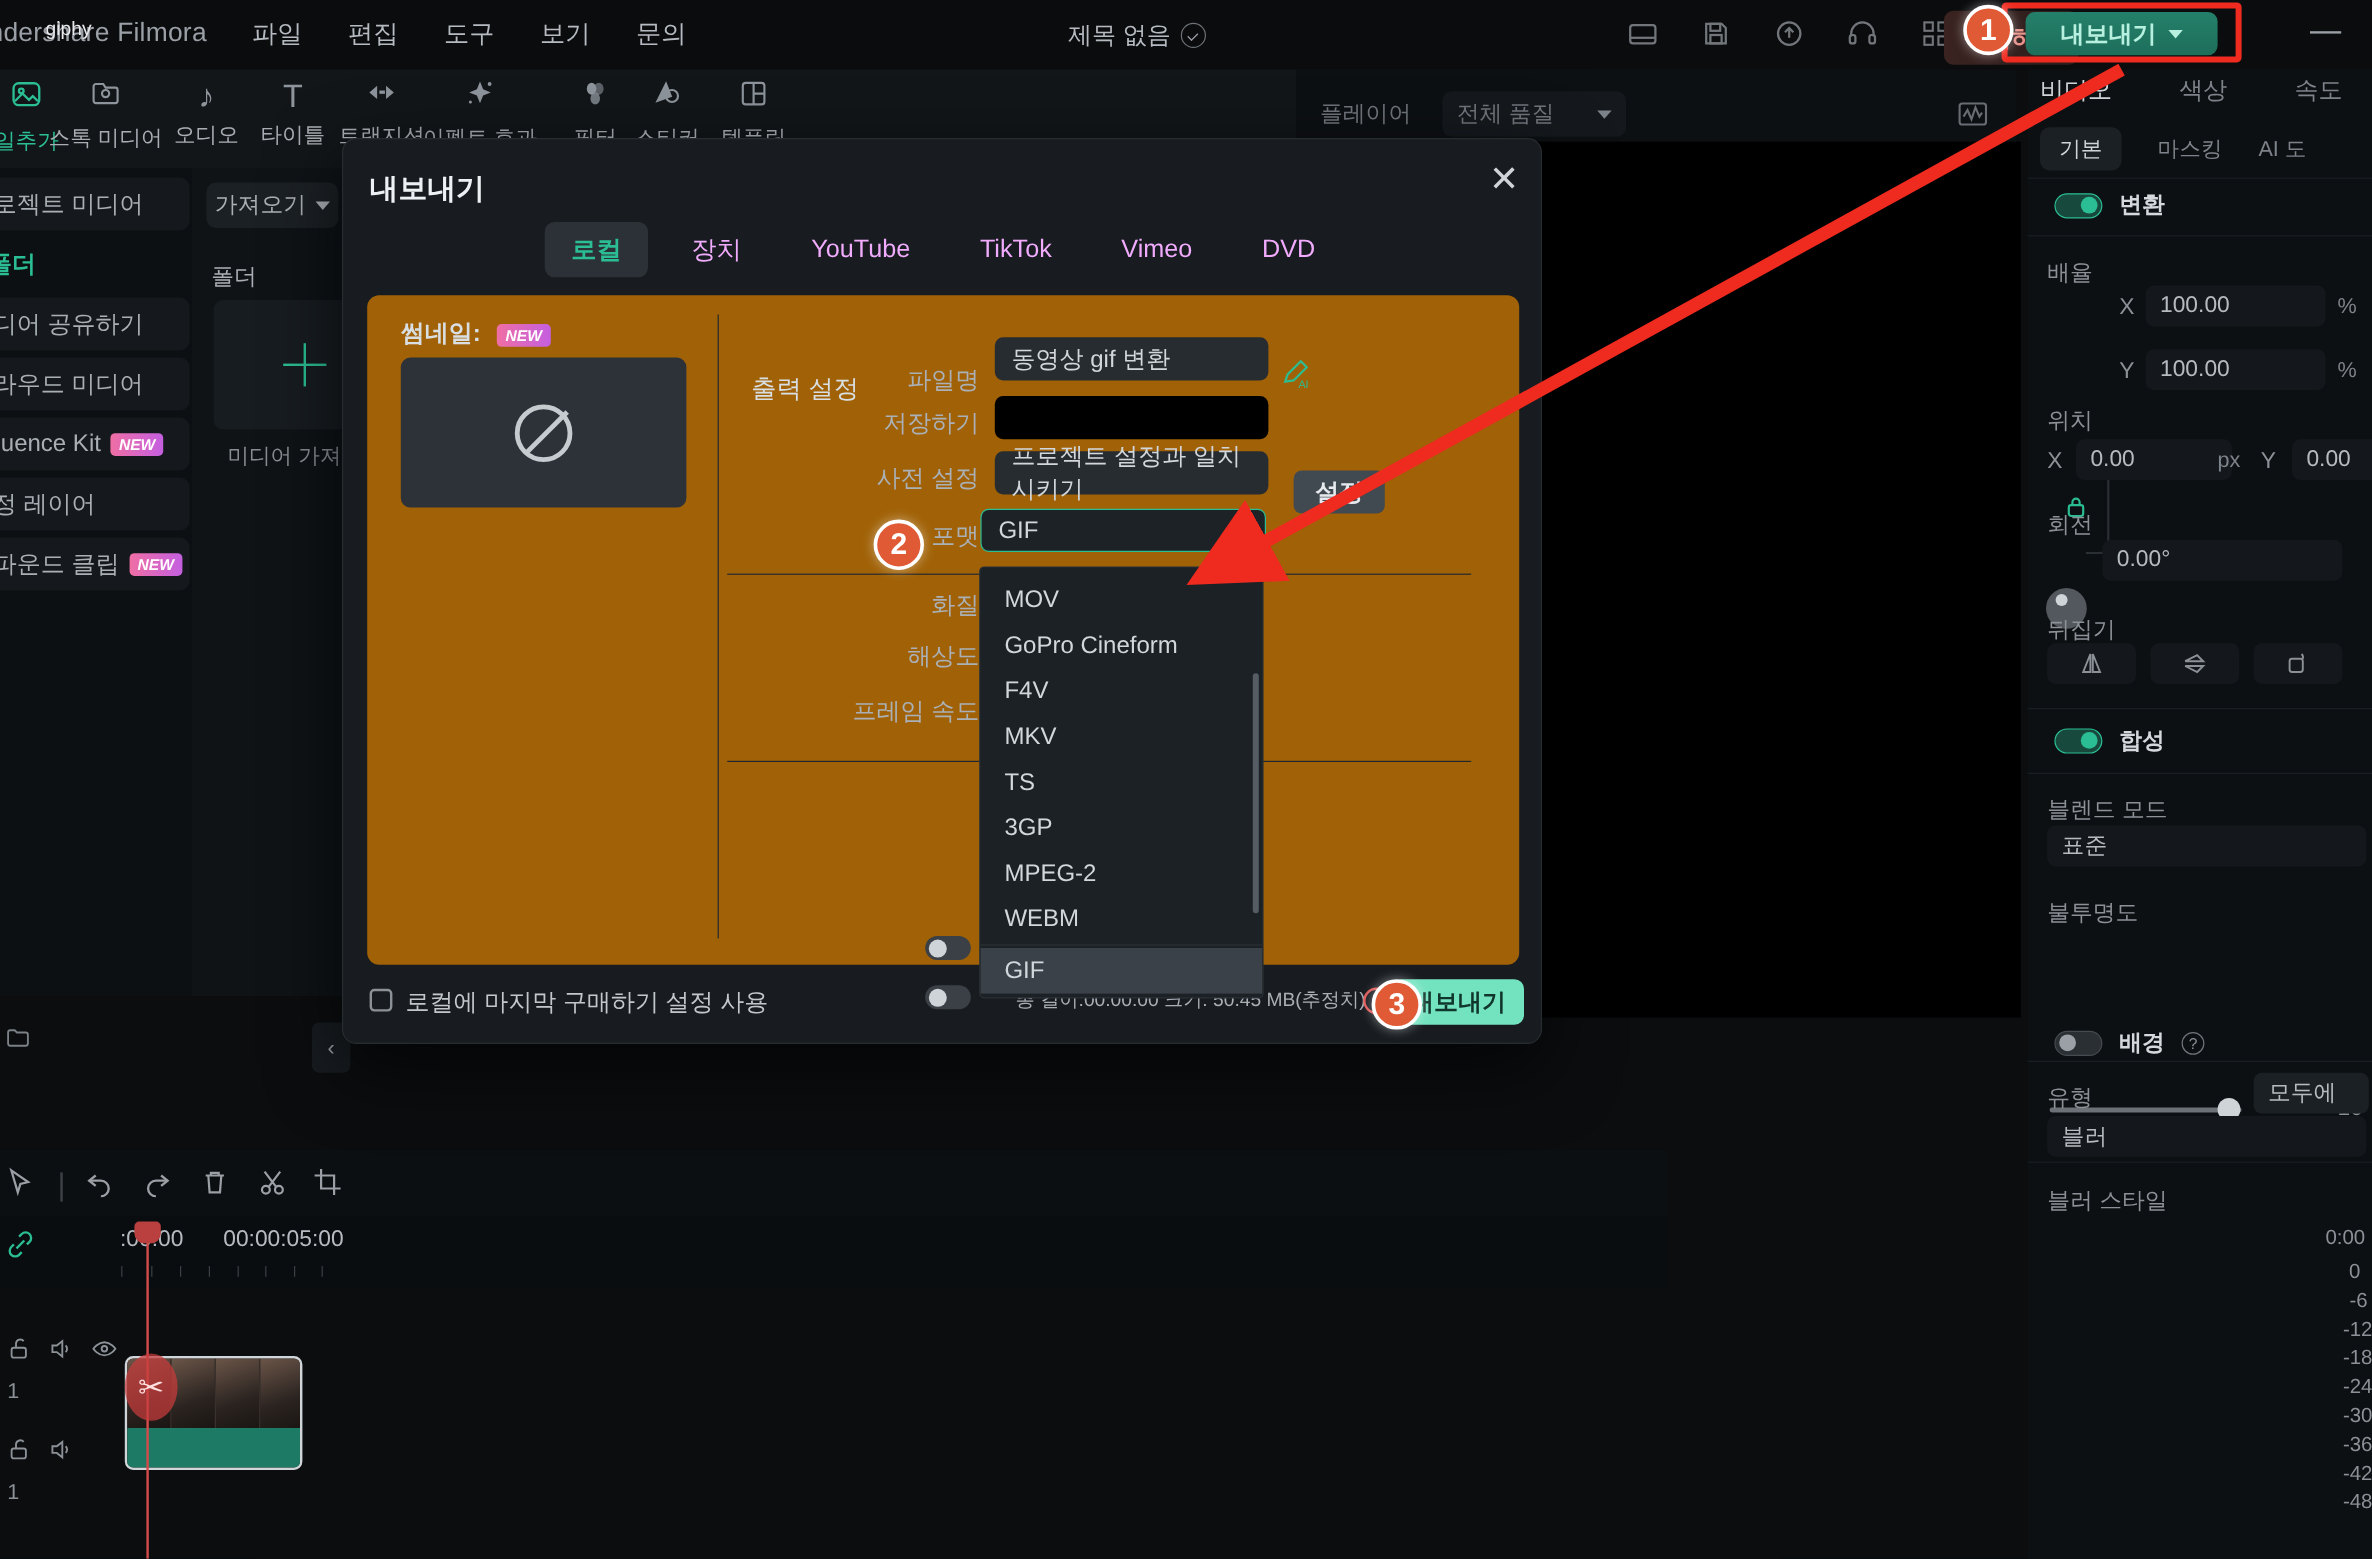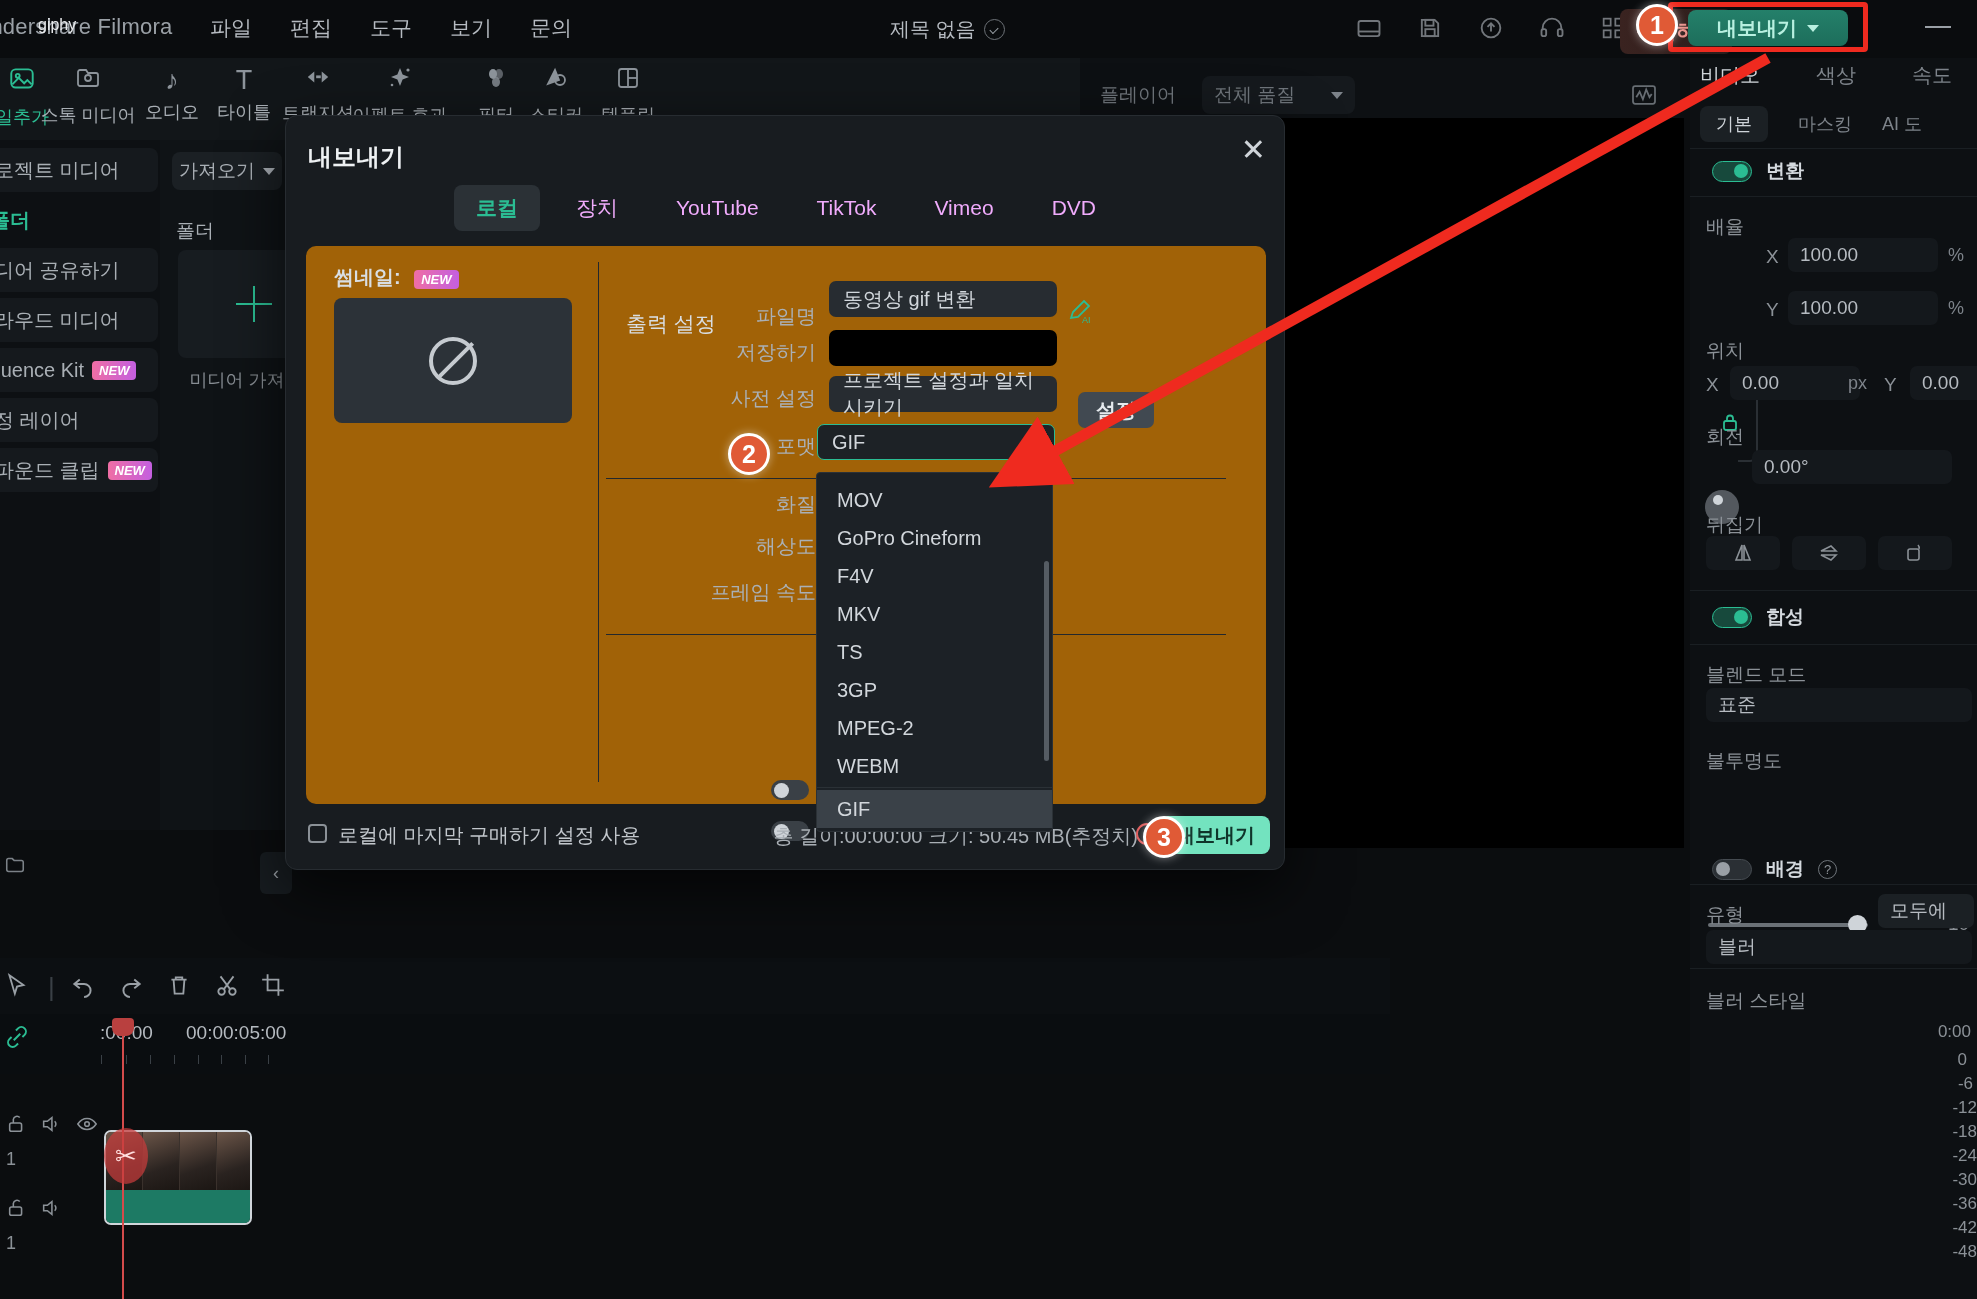--- a/index.html
+++ b/index.html
@@ -148,21 +148,21 @@
   .fi.focus{ background:#1d2226; border:1.5px solid #2bbd93;}
   .setbtn{ position:absolute; left:1078px; top:392px; width:76px; height:36px; border-radius:7px; background:#414951;
            display:flex; align-items:center; justify-content:center; font-size:20px; color:#e6eaee; font-weight:700; z-index:45;}
   .ai-pen{ position:absolute; left:1075px; top:299px; font-size:24px; color:#2bbd93;}
   .hsep{ position:absolute; left:320px; width:620px; height:1px; background:#23282d;}
   .sw{ position:absolute; width:38px; height:20px; border-radius:10px; background:#3a4046;}
   .sw .k{ position:absolute; left:3px; top:2.5px; width:15px; height:15px; border-radius:50%; background:#cfd4d9;}
   .dlg-footer{ position:absolute; left:0; bottom:0; width:1000px; height:68px;}
   .chk{ position:absolute; left:22px; top:23px; width:19px; height:19px; border:2px solid #8b9197; border-radius:4px;}
   .chk-lbl{ position:absolute; left:52px; top:21px; font-size:20px; color:#c2c7cc;}
-  .foot-info{ position:absolute; right:148px; top:22px; font-size:20px; color:#a9afb5; white-space:nowrap;}
+  .foot-info{ position:absolute; right:148px; top:22px; font-size:16px; color:#a9afb5; white-space:nowrap;}
   .warn{ position:absolute; right:128px; top:22px; width:22px; height:22px; border:2px solid #e05a5a; border-radius:50%;
          color:#e05a5a; font-size:15px; font-weight:700; display:flex; align-items:center; justify-content:center;}
   .exportbtn-dlg{ position:absolute; right:16px; top:15px; width:110px; height:38px; border-radius:8px; background:#73e3bf;
         display:flex; align-items:center; justify-content:center; font-size:20px; color:#10352b; font-weight:700;}
 
   
   .ddl{ position:absolute; left:816px; top:472px; width:237px; height:360px; background:#1c2126;
         border:1px solid #2b3136; border-radius:4px; z-index:55; overflow:hidden;}
   .ddl-item{ height:38px; display:flex; align-items:center; padding-left:20px; font-size:20px; color:#d2d7dc;}
   .ddl-item.sel{ background:#3a4148;}

